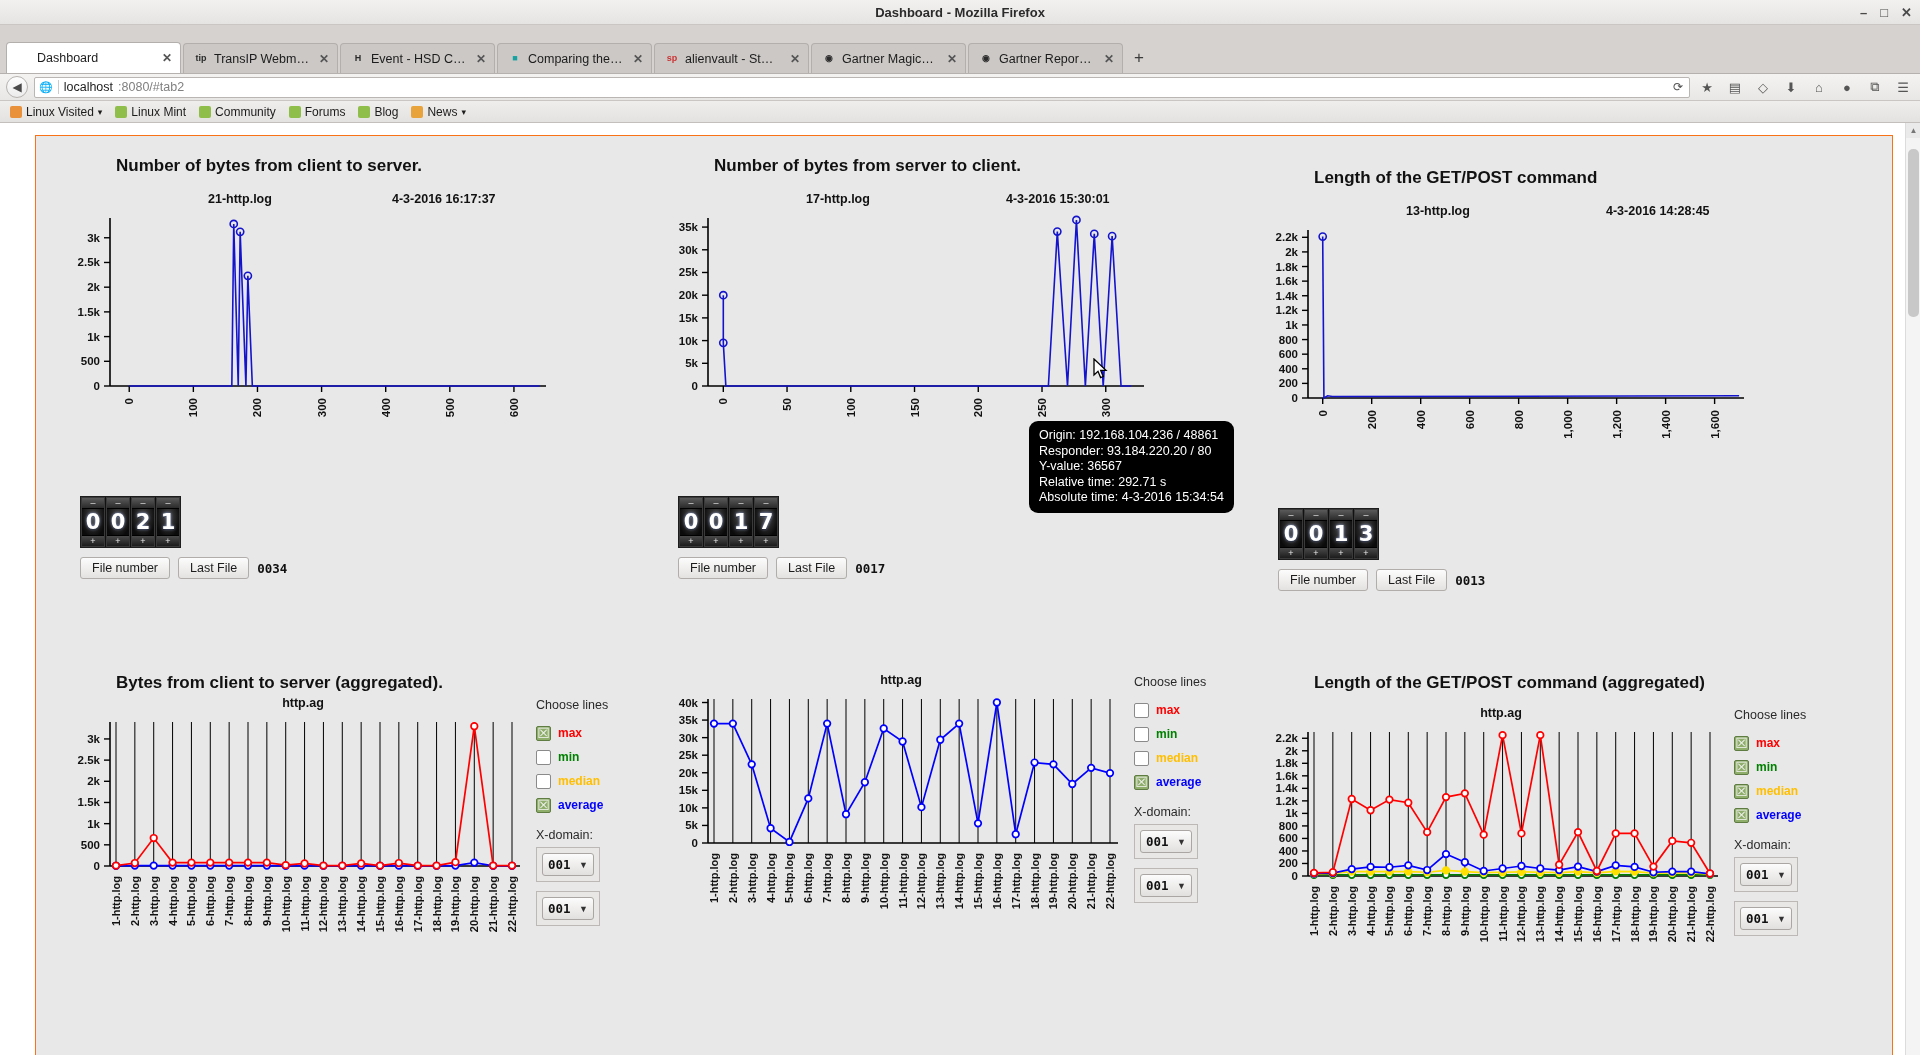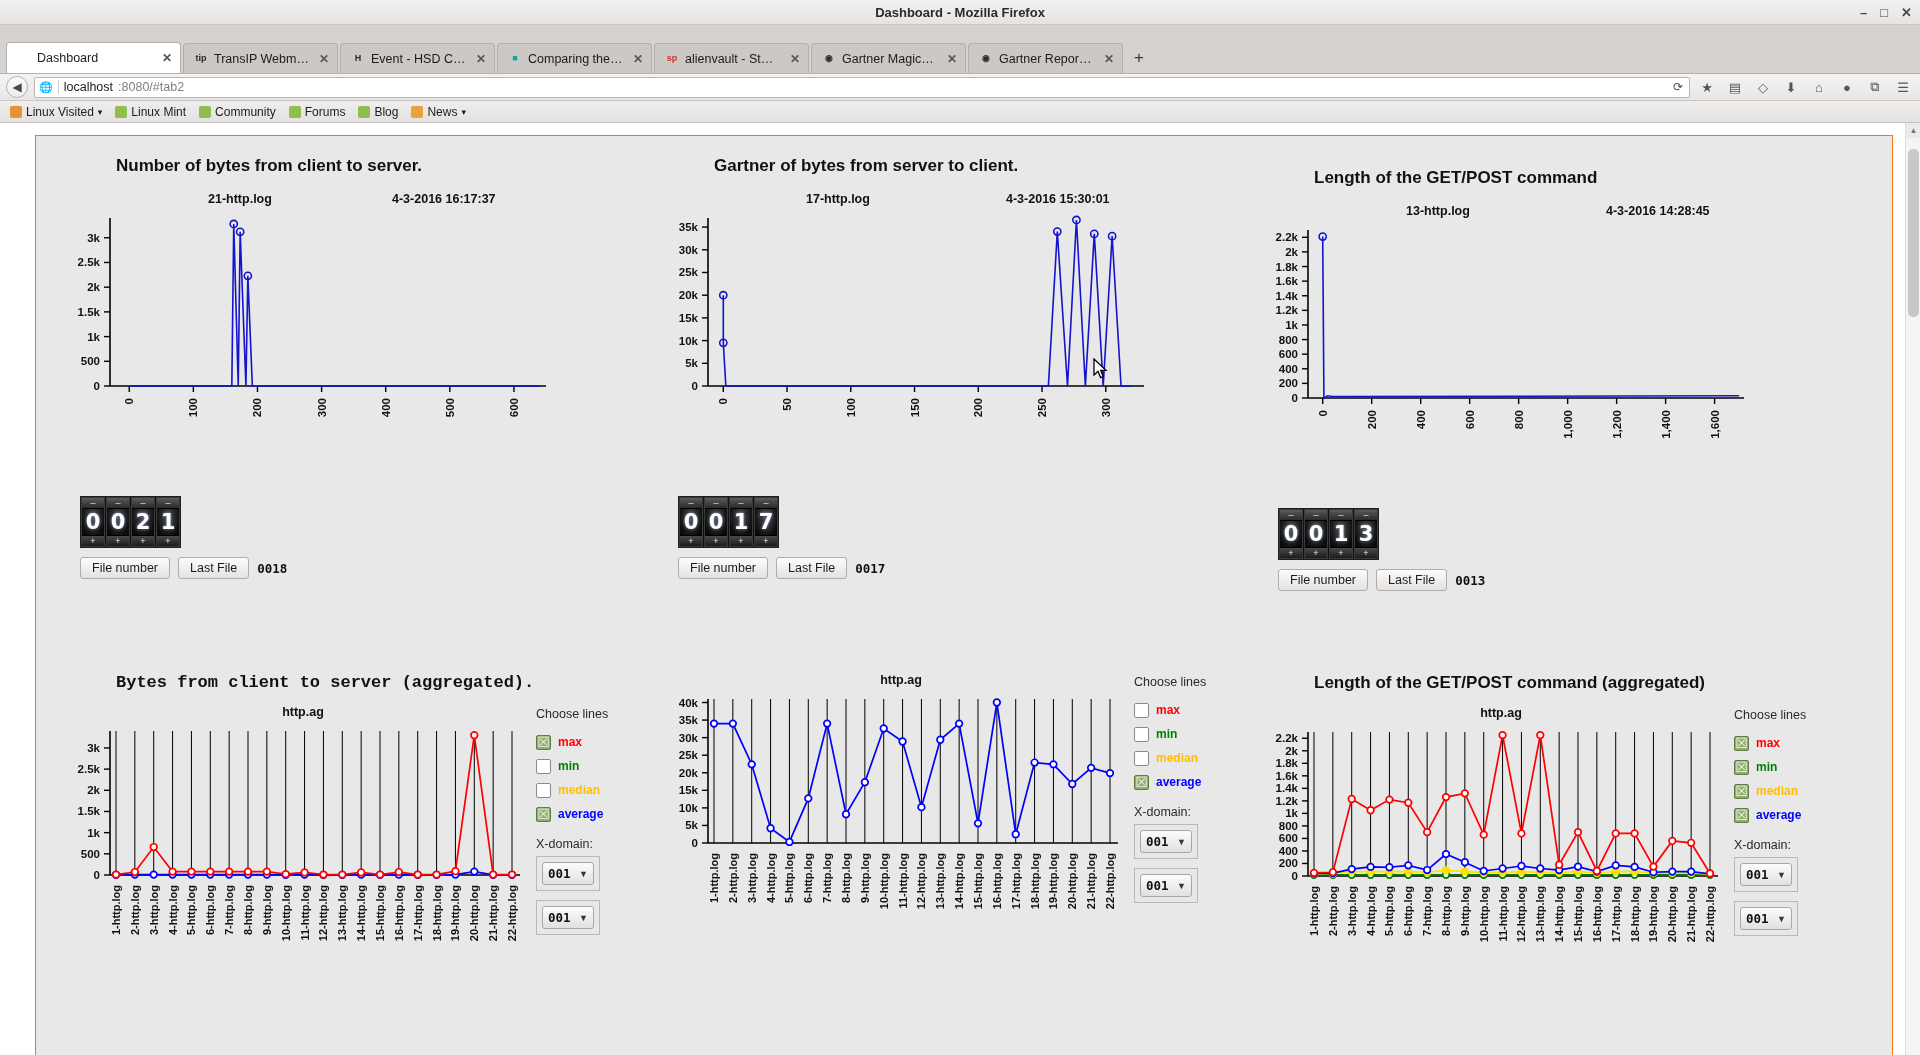--- a/index.html
+++ b/index.html
@@ -289,26 +289,26 @@
            </div>
             <div class="digit">
              <div class="dbtn">–</div>
              <div class="dval">1</div>
              <div class="dbtn plus">+</div>
            </div>
           </div>
        <div style="display:flex;align-items:center;gap:8px;margin-top:9px;">
          <button class="btn">File number</button>
          <button class="btn">Last File</button>
-         <span class="mono">0018</span>
+         <span class="mono">0034</span>
        </div>
         </div>
       </div>
       <div style="position: absolute; left: 620px; top: 20px; width: 560px;">
-        <div class="chart-title" style="margin-left: 58px; margin-bottom: 16px;">Gartner of bytes from server to client.</div>
+        <div class="chart-title" style="margin-left: 58px; margin-bottom: 16px;">Number of bytes from server to client.</div>
         <div style="position: relative; height: 18px;">
           <span class="sub" style="position:absolute;left:150px;">17-http.log</span>
           <span class="sub" style="position:absolute;left:350px;">4-3-2016 15:30:01</span>
         </div>
         <div>
           <svg width="500" height="232">
             <line x1="52" y1="8" x2="52" y2="176" stroke="#000" stroke-width="1.6"></line>
             <line x1="52" y1="176" x2="488" y2="176" stroke="#000" stroke-width="1.6"></line>
             <line x1="46" y1="176" x2="52" y2="176" stroke="#000" stroke-width="1.4"></line>
             <text x="42" y="180" text-anchor="end" font-size="11.5" font-weight="bold" fill="#111" font-family="Liberation Sans, sans-serif">0</text>
@@ -459,21 +459,21 @@
            </div>
           </div>
        <div style="display:flex;align-items:center;gap:8px;margin-top:9px;">
          <button class="btn">File number</button>
          <button class="btn">Last File</button>
          <span class="mono">0013</span>
        </div>
         </div>
       </div>
       <div style="position: absolute; left: 22px; top: 537px; width: 590px;">
-        <div class="chart-title" style="margin-left: 58px; margin-bottom: 13px; font-family: Liberation Mono, monospace;">Bytes from client to server (aggregated).</div>
+        <div class="chart-title" style="margin-left: 58px; margin-bottom: 3px;">Bytes from client to server (aggregated).</div>
         <div style="display: flex; align-items: flex-start;">
           <div style="width: 470px;">
             <div class="sub" style="text-align: center; width: 430px; margin-left: 30px; margin-bottom: 4px;">http.ag</div>
             <div>
               <svg width="470" height="160">
                 <line x1="58" y1="8" x2="58" y2="152" stroke="#000" stroke-width="1"></line>
                 <line x1="76.85714285714286" y1="8" x2="76.85714285714286" y2="152" stroke="#000" stroke-width="1"></line>
                 <line x1="95.71428571428572" y1="8" x2="95.71428571428572" y2="152" stroke="#000" stroke-width="1"></line>
                 <line x1="114.57142857142857" y1="8" x2="114.57142857142857" y2="152" stroke="#000" stroke-width="1"></line>
                 <line x1="133.42857142857144" y1="8" x2="133.42857142857144" y2="152" stroke="#000" stroke-width="1"></line>
@@ -950,20 +950,21 @@
        </div>
        <div class="selbox" style="margin-top:9px;">
          <div class="sel">
            <span>001</span>
            <span class="car">▼</span>
          </div>
        </div>
           </div>
         </div>
       </div>
+      <div class="tooltip" style="left: 993px; top: 285px;"><div>Origin: 192.168.104.236 / 48861</div><div>Responder: 93.184.220.20 / 80</div><div>Y-value: 36567</div><div>Relative time: 292.71 s</div><div>Absolute time: 4-3-2016 15:34:54</div></div>
       <div class="cursor" style="left: 1057px; top: 222px;">
         <svg width="16" height="22" viewBox="0 0 16 22">
           <path d="M1,1 L1,17 L5,13.3 L7.6,19.6 L10.2,18.5 L7.7,12.4 L13,12.4 Z" fill="#fff" stroke="#000" stroke-width="1.3"></path>
         </svg>
       </div>
     </div>
 
   <div class="scrollbar">
     <div class="scrollarrow" style="top:0;">▲</div>
     <div class="scrollthumb"></div>

